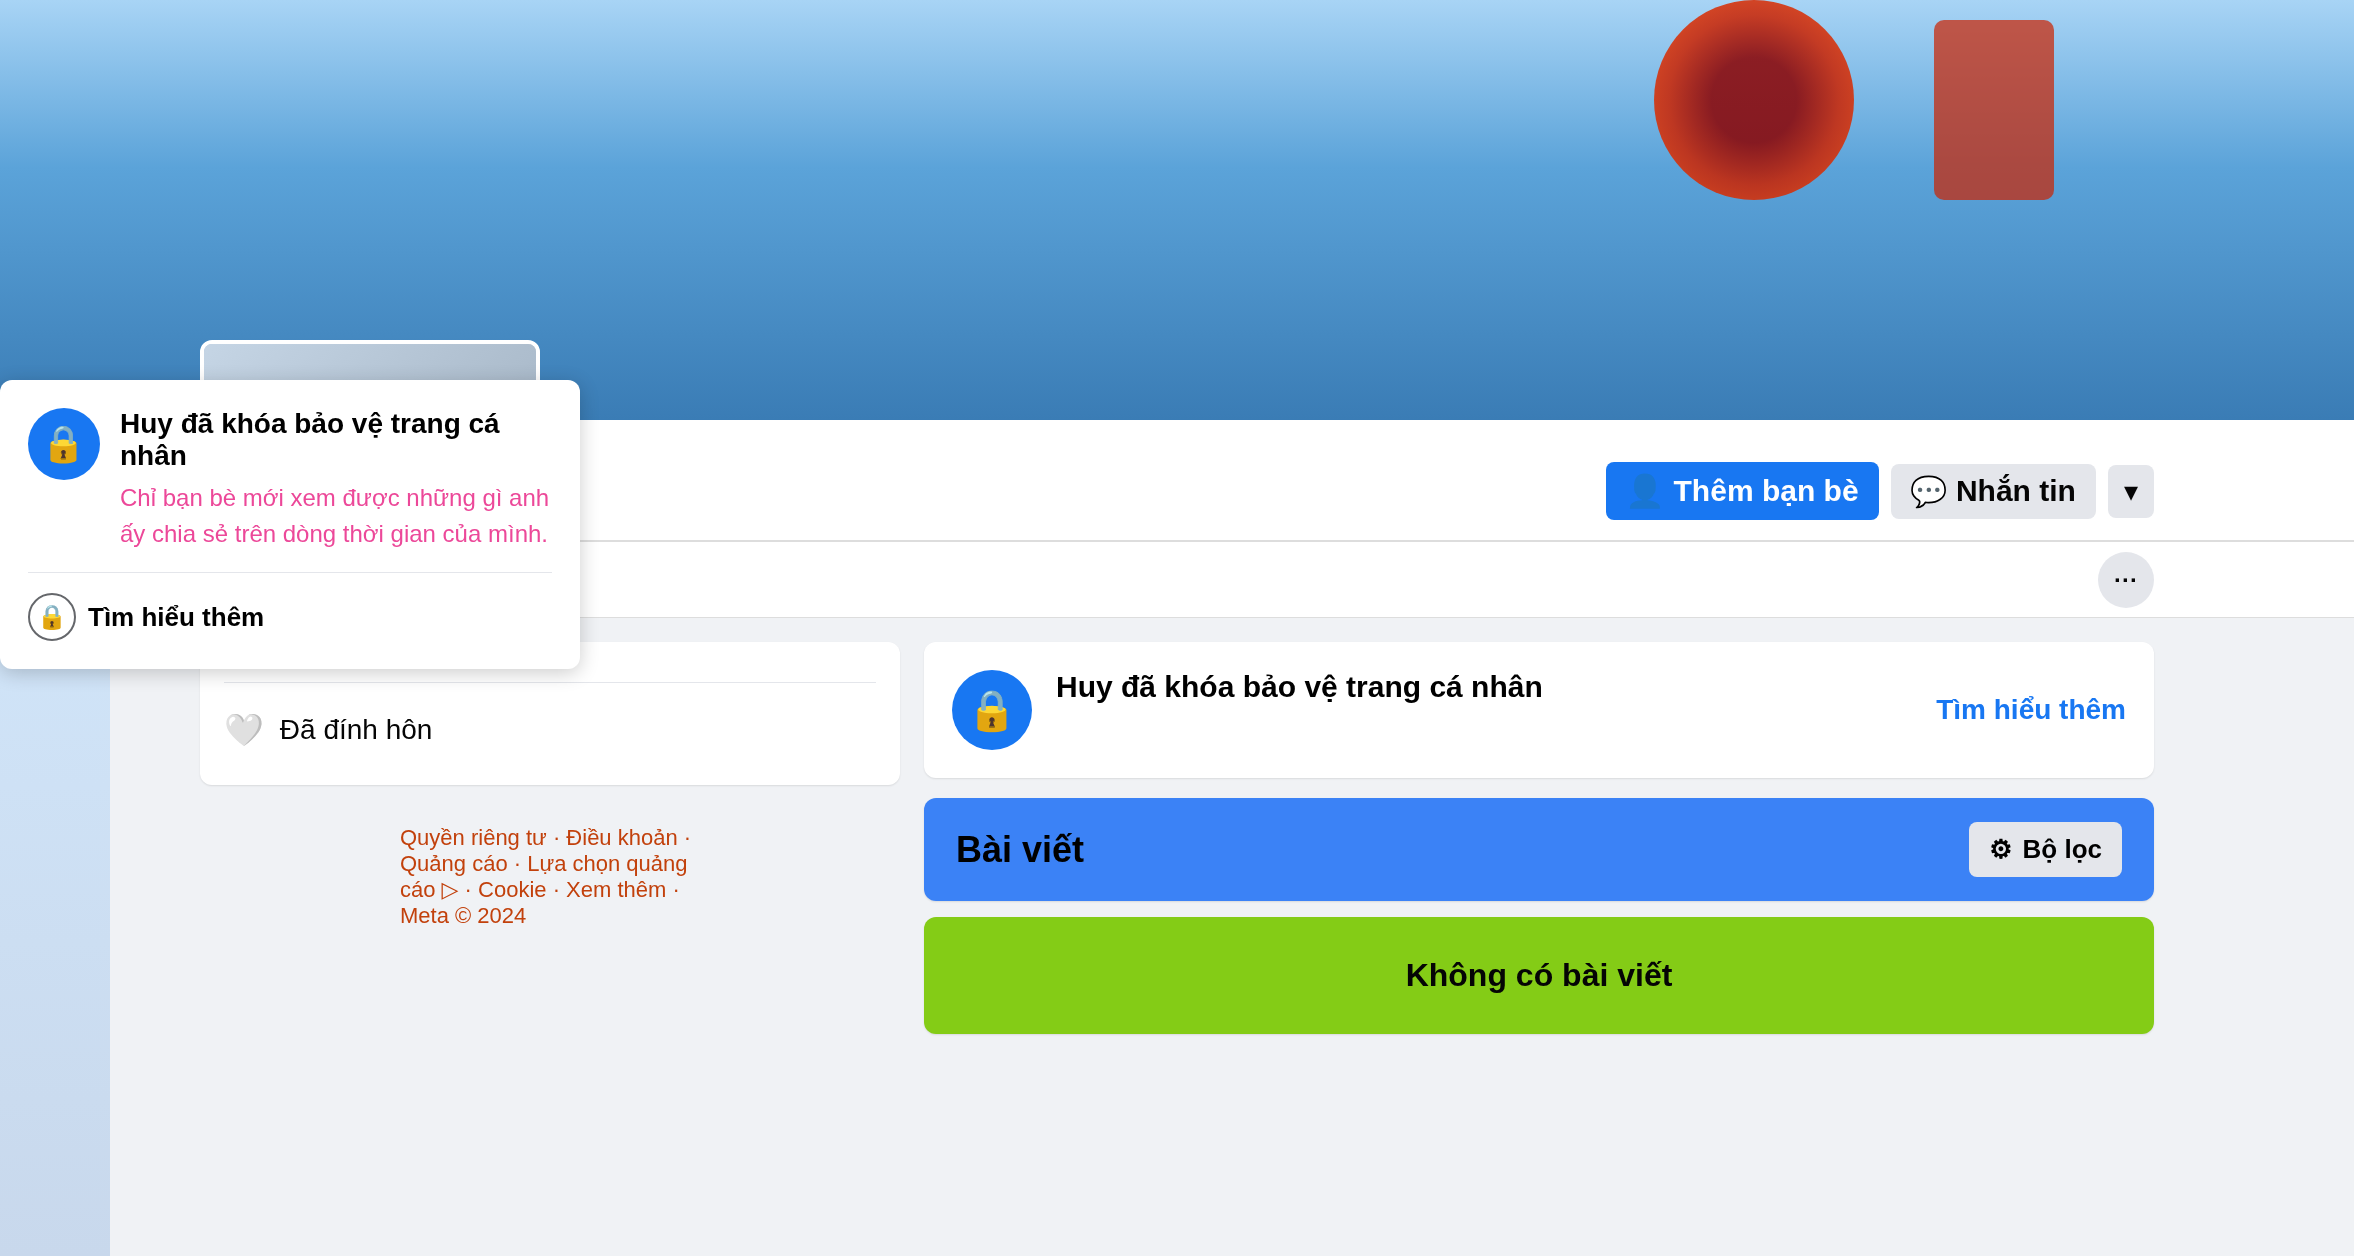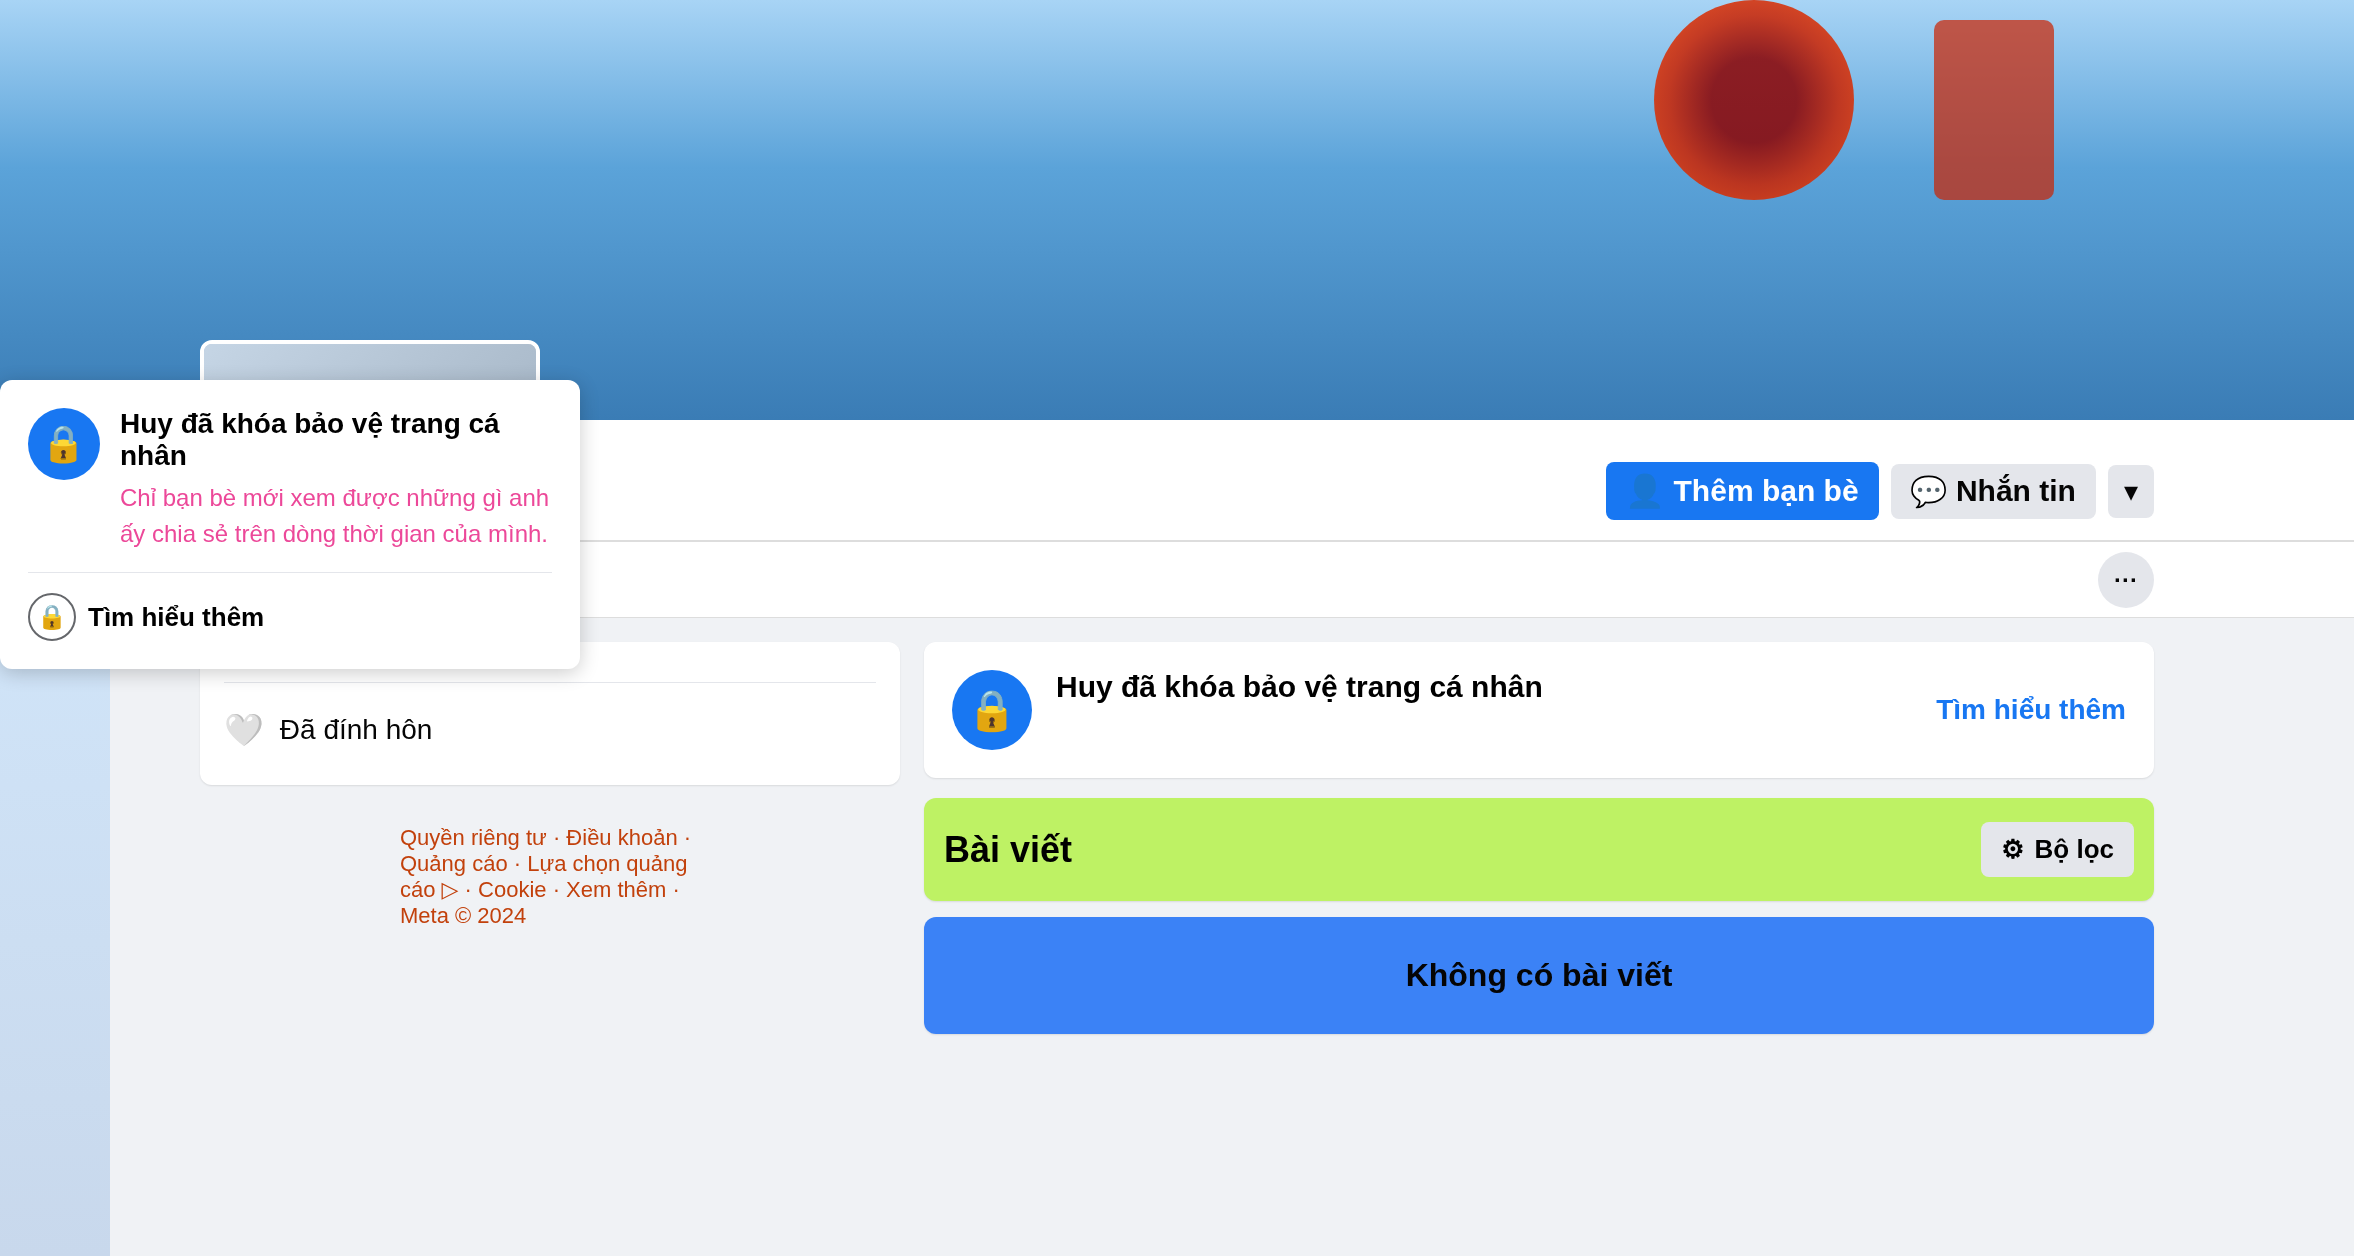--- a/index.html
+++ b/index.html
@@ -264,23 +264,23 @@
       margin-left: auto;
       flex-shrink: 0;
       align-self: center;
     }
 
     
     .baiviet-header {
       display: flex;
       align-items: center;
       justify-content: space-between;
-      background: #bef264;
+      background: #3b82f6;
       border-radius: 12px;
-      padding: 24px 20px;
+      padding: 24px 32px;
       margin-bottom: 16px;
       box-shadow: 0 1px 2px rgba(0,0,0,0.1);
     }
 
     .baiviet-title {
       font-size: 36px;
       font-weight: 800;
     }
 
     .filter-btn {
@@ -295,21 +295,21 @@
       font-weight: 600;
       cursor: pointer;
     }
 
     .no-posts {
       text-align: center;
       padding: 40px;
       font-size: 32px;
       font-weight: 700;
       color: #050505;
-      background: #3b82f6;
+      background: #84cc16;
       border-radius: 12px;
       box-shadow: 0 1px 2px rgba(0,0,0,0.1);
     }
 
     
     .footer {
       padding: 20px 200px;
       font-size: 22px;
       color: #c2410c;
     }

